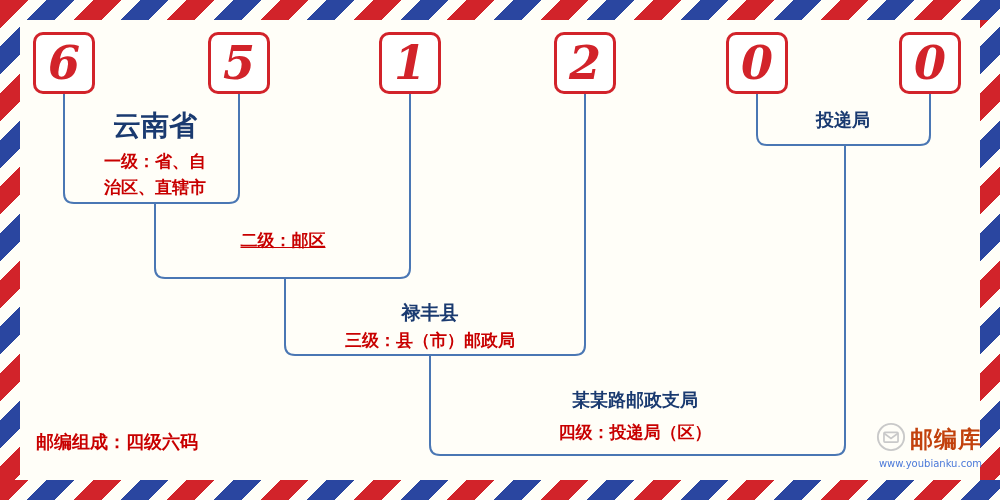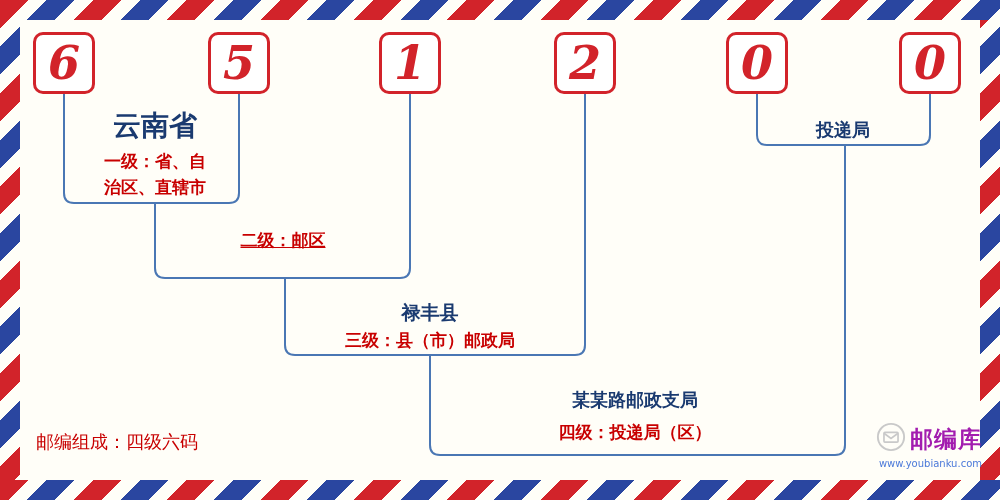--- a/index.html
+++ b/index.html
@@ -44,31 +44,31 @@
   .lg1 .desc{margin-top:8px;}
   .lg2{left:173px;top:224px;width:220px;}
   .lg2 .place{font-size:18px;}
   .lg2 .desc{margin-top:4px;line-height:24px;text-decoration:underline;}
   .lg3{left:320px;top:300px;width:220px;}
   .lg3 .place{font-size:19px;}
   .lg3 .desc{margin-top:4px;line-height:24px;}
   .lg4{left:515px;top:388px;width:240px;}
   .lg4 .place{font-size:18px;}
   .lg4 .desc{margin-top:8px;line-height:24px;}
-  .lg5{left:783px;top:118px;width:120px;}
+  .lg5{left:783px;top:108px;width:120px;}
   .lg5 .place{font-size:18px;}
 
   .note{
     position:absolute;left:36px;top:430px;z-index:2;
-    color:#c80000;font-weight:400;font-size:18px;
+    color:#c80000;font-weight:700;font-size:18px;
   }
 
   .logo{position:absolute;right:18px;top:422px;z-index:7;text-align:right;}
   .logo-row{display:flex;align-items:center;justify-content:flex-end;gap:4px;}
-  .logo-name{color:#a21caf;font-size:23px;font-weight:700;letter-spacing:1px;}
+  .logo-name{color:#c2410c;font-size:23px;font-weight:700;letter-spacing:1px;}
   .logo-url{color:#4b79d9;font-size:10px;margin-top:2px;}
 </style>
 </head>
 <body>
 
 <div class="canvas">
 
   <div class="strip v left"></div>
   <div class="strip v right"></div>
   <div class="strip h top"></div>

